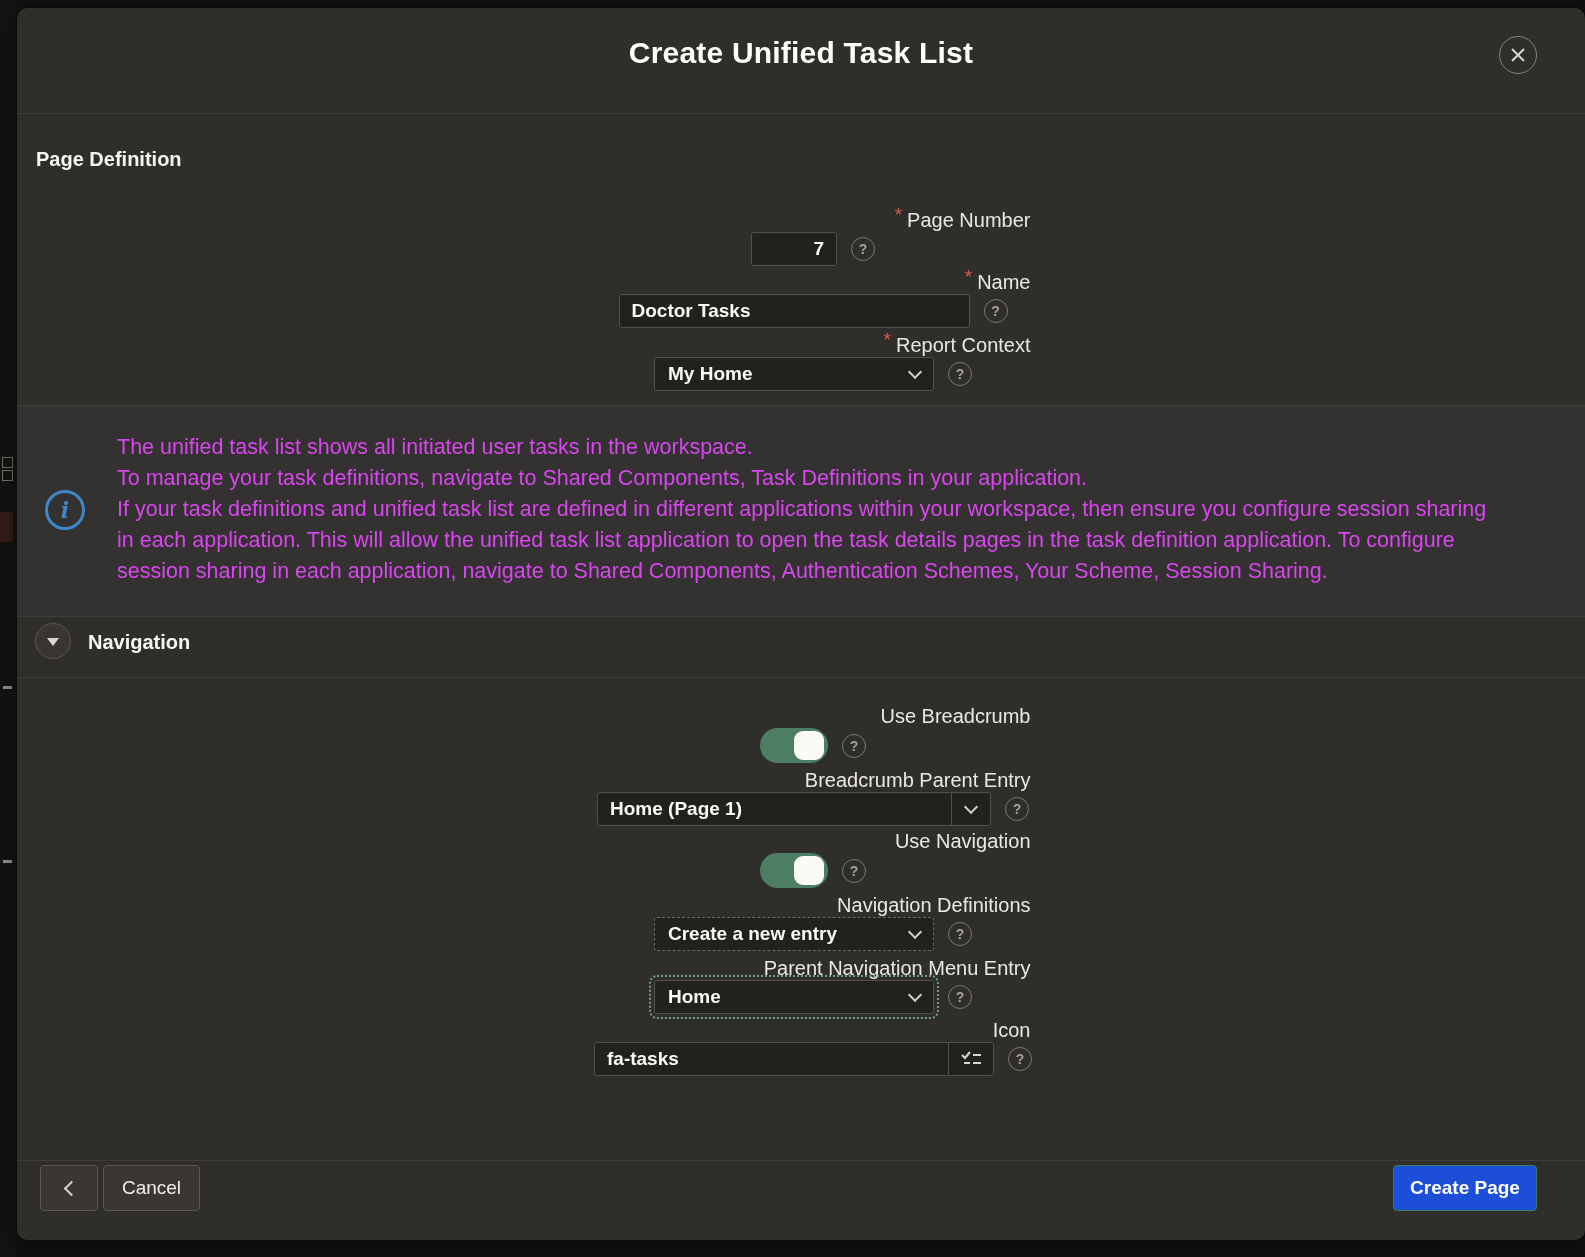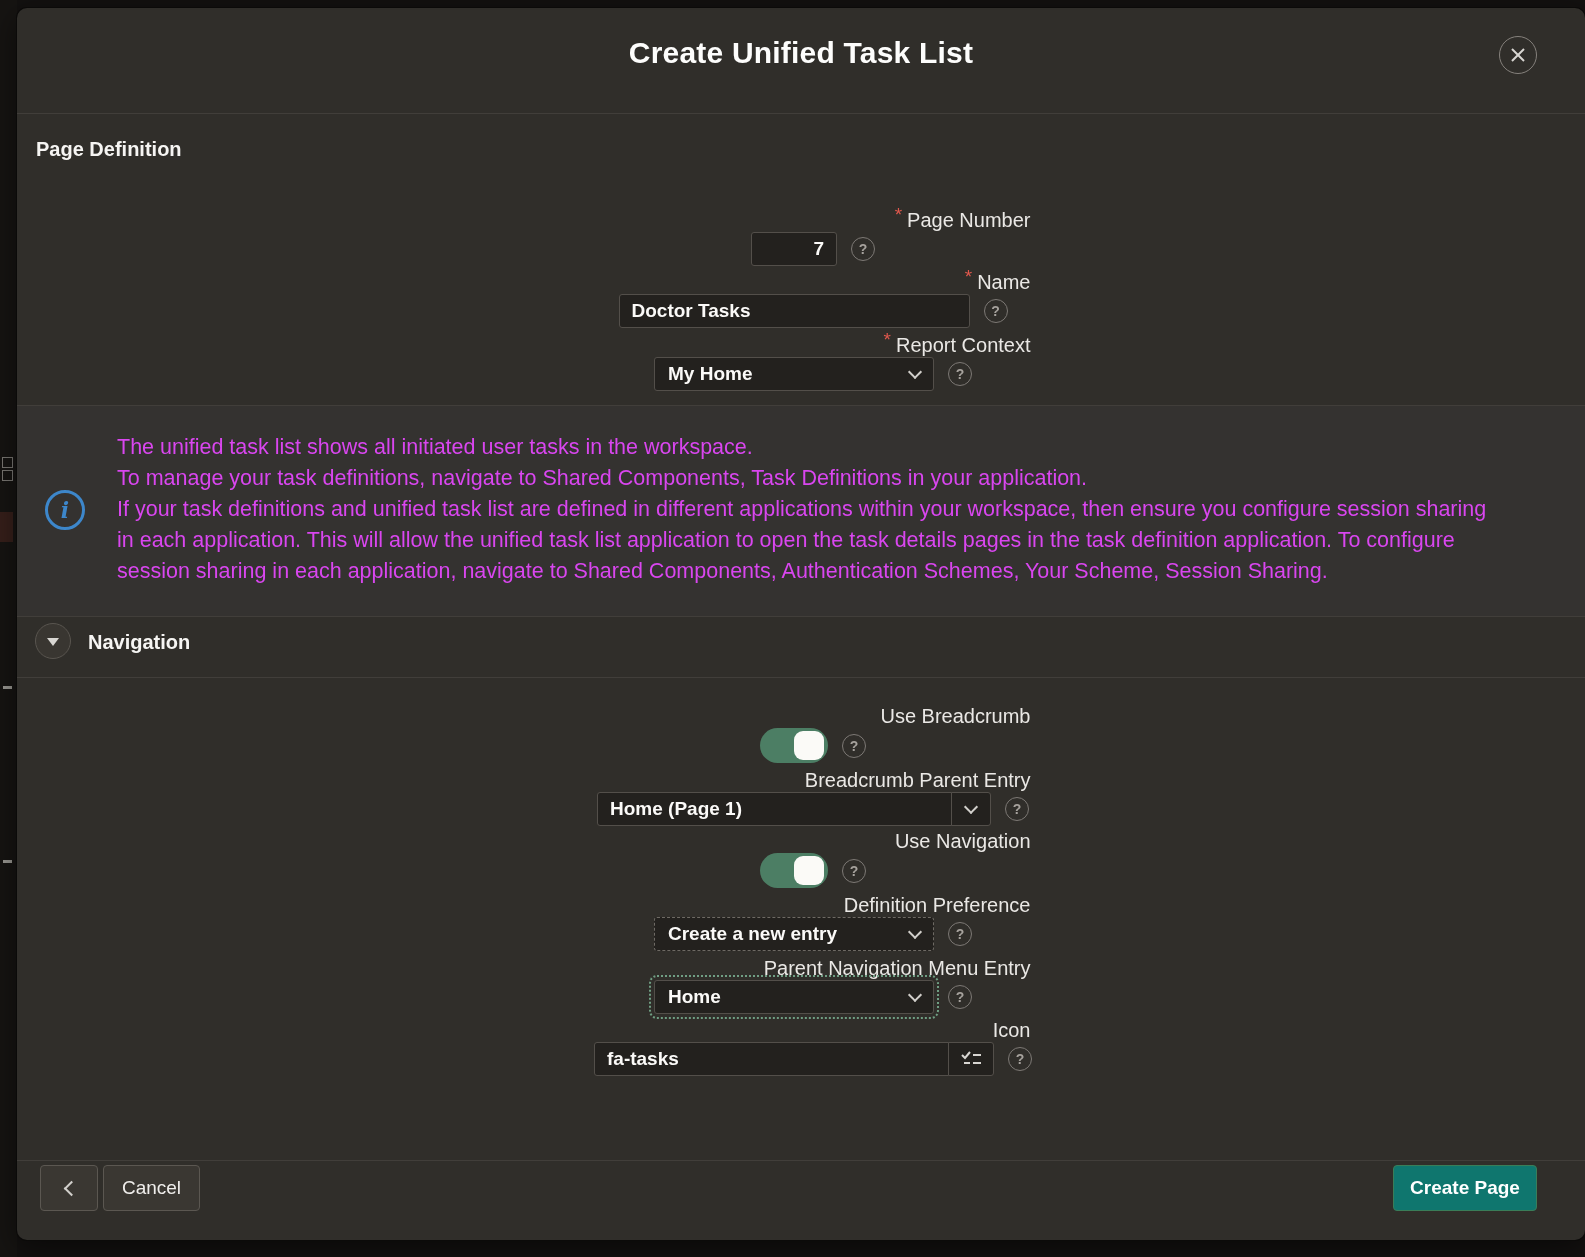--- a/index.html
+++ b/index.html
@@ -109,21 +109,21 @@
   
   .btn {
     height:46px; border-radius:4px; background:#3a3732; border:1px solid #5b5751;
     color:#f0eeec; font-size:19px; font-family:"Liberation Sans", sans-serif; cursor:pointer;
   }
   .back-btn { position:absolute; left:23px; top:1157px; width:58px; display:flex; align-items:center; justify-content:center; }
   .chev-left { width:11px; height:11px; border-left:2px solid #d2d0cc; border-bottom:2px solid #d2d0cc; transform:rotate(45deg); margin-left:4px; }
   .cancel-btn { position:absolute; left:86px; top:1157px; width:97px; }
   .create-btn {
     position:absolute; right:48px; top:1157px; width:144px; height:46px; border-radius:4px;
-    background:#0f766e; border:1px solid #3a7d58; color:#ffffff; font-size:19px; font-weight:bold;
+    background:#1d4ed8; border:1px solid #3a7d58; color:#ffffff; font-size:19px; font-weight:bold;
     font-family:"Liberation Sans", sans-serif; cursor:pointer;
   }
 </style>
 </head>
 <body>
 
 <div class="underlay">
   <div class="u-grid" style="top:457px"></div>
   <div class="u-red" style="top:512px"></div>
   <div class="u-dash" style="top:686px"></div>
@@ -131,21 +131,21 @@
 </div>
 
 <div class="dialog">
 
   <h1 class="dlg-title">Create Unified Task List</h1>
   <button class="close-btn" title="Close">
     <span class="close-x"></span>
   </button>
   <div class="divider" style="top:105px"></div>
 
-  <h2 class="section-title" style="top:130px">Page Definition</h2>
+  <h2 class="section-title" style="top:140px">Page Definition</h2>
 
   <div class="row" style="top:201px">
     <div class="label-cell">
       <span class="req">*</span><span>Page Number</span>
     </div>
     <div class="field-cell">
       <input class="tbox w-num" value="7" style="">
       <button class="help">?</button>
     </div>
   </div>
@@ -215,21 +215,21 @@
     <div class="label-cell">Use Navigation</div>
     <div class="field-cell">
       <button class="toggle">
         <span class="knob"></span>
       </button>
       <button class="help">?</button>
     </div>
   </div>
 
   <div class="row" style="top:886px">
-    <div class="label-cell">Definition Preference</div>
+    <div class="label-cell">Navigation Definitions</div>
     <div class="field-cell">
       <div class="select dashed">
         <span>Create a new entry</span>
         <span class="chev"></span>
       </div>
       <button class="help">?</button>
     </div>
   </div>
 
   <div class="row" style="top:949px">

